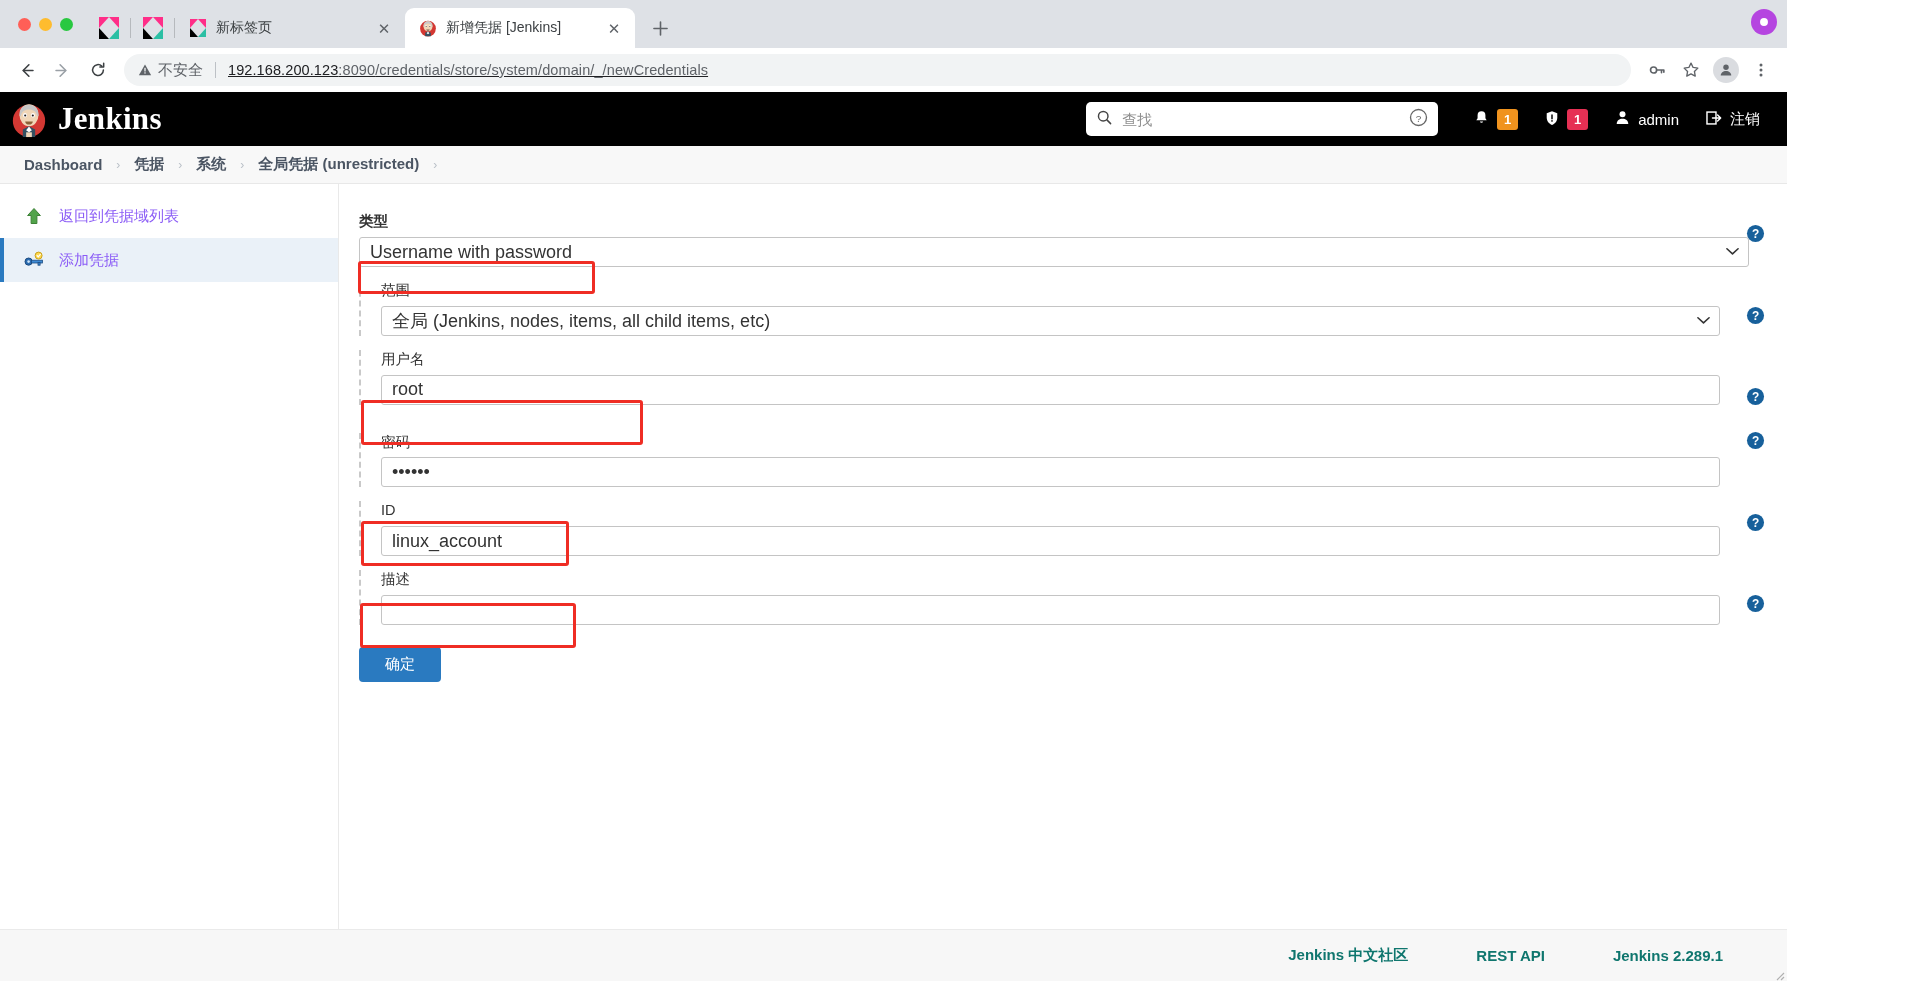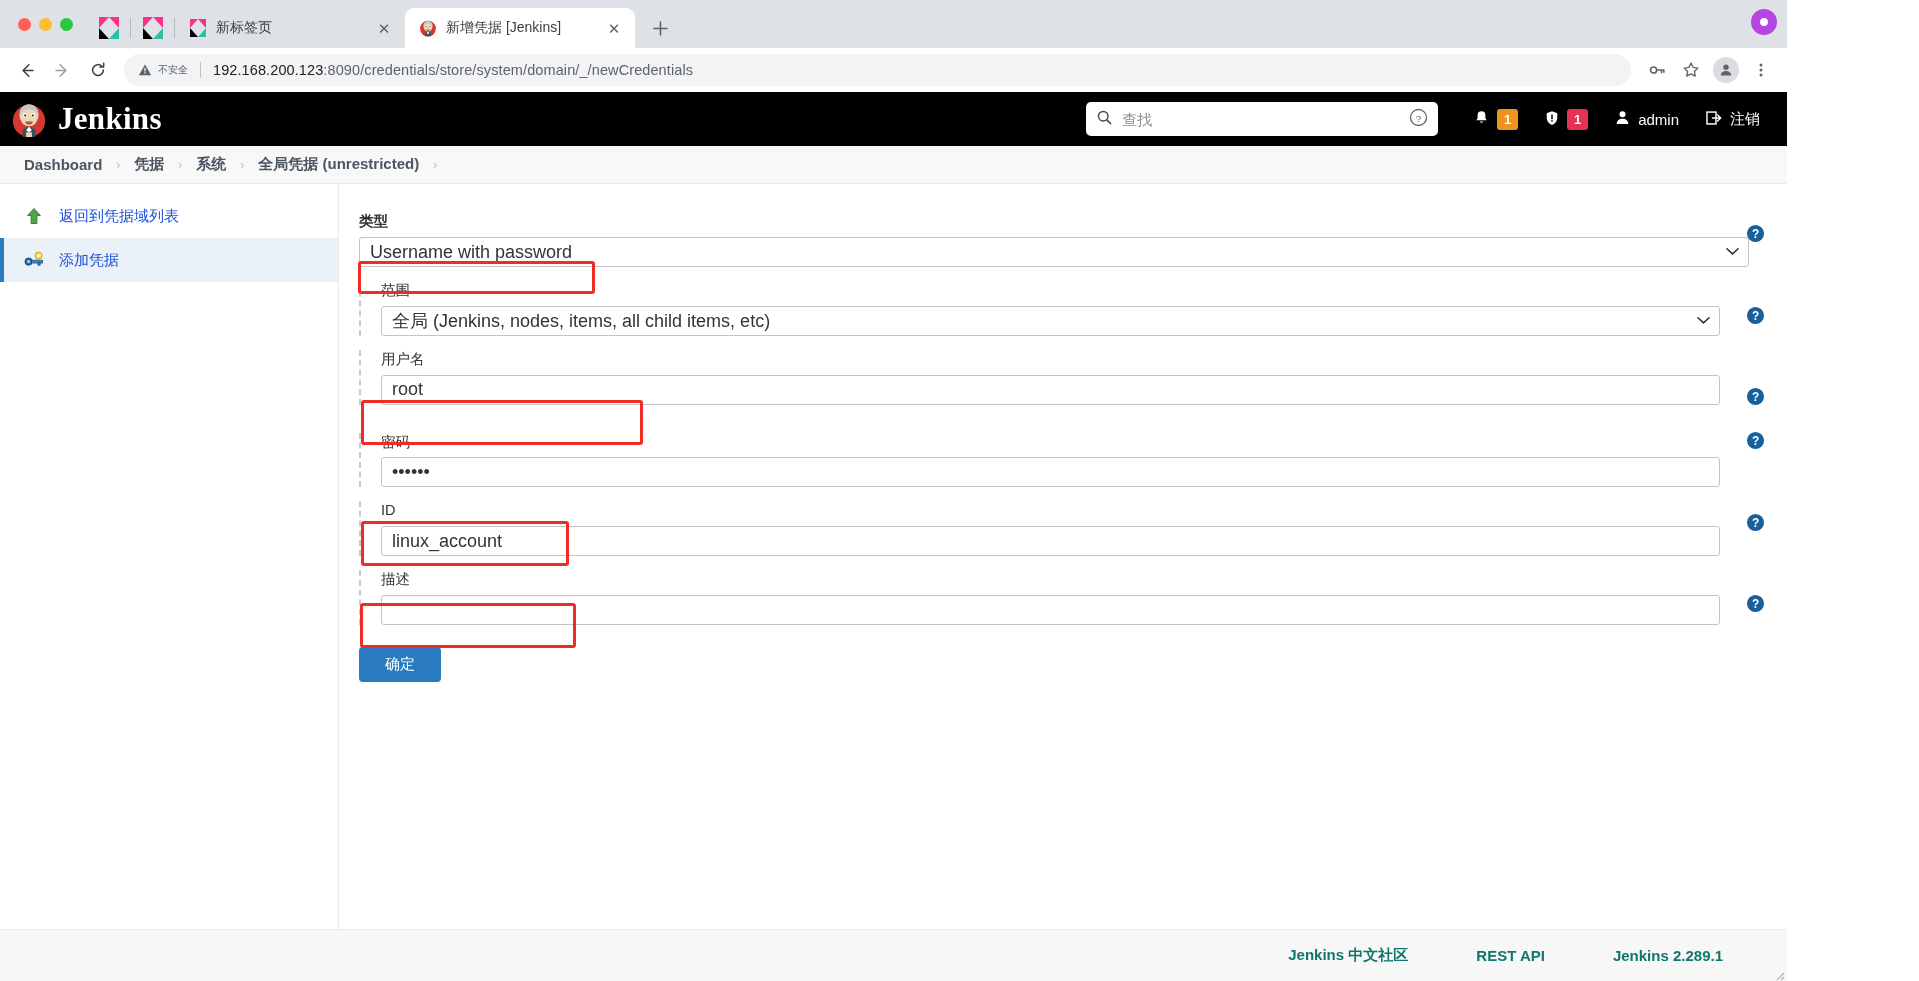--- a/index.html
+++ b/index.html
@@ -55,23 +55,23 @@
   .extension-dot { width:26px; height:26px; border-radius:50%; background:#b545e0;
      display:flex; align-items:center; justify-content:center; }
 
   .toolbar { height:44px; background:#fff; display:flex; align-items:center; padding:0 10px; gap:4px; }
   .nav-btn { width:32px; height:32px; display:flex; align-items:center; justify-content:center;
      color:#5f6368; border-radius:50%; }
   .omnibox {
     flex:1 1 auto; height:32px; background:#f1f3f4; border-radius:16px;
     display:flex; align-items:center; padding:0 14px; gap:8px; margin: 0 6px 0 6px;
   }
-  .warn-ico { display:flex; align-items:flex-start; gap:6px; color:#5f6368; font-size:10px; }
+  .warn-ico { display:flex; align-items:center; gap:6px; color:#5f6368; font-size:15px; }
   .omni-sep { width:1px; height:16px; background:#bdc1c6; margin:0 4px; }
-  .omni-url { font-size:14.5px; color:#202124; letter-spacing:.1px; white-space:nowrap; }
+  .omni-url { font-size:14.5px; color:#202124; letter-spacing:.1px; white-space:nowrap;text-decoration:underline; }
   .omni-url .muted { color:#5f6368; }
   .tb-icons { display:flex; align-items:center; gap:2px; }
   .tb-ico { width:32px; height:32px; display:flex; align-items:center; justify-content:center; color:#5f6368; }
   .avatar-btn { width:26px; height:26px; border-radius:50%; background:#dadce0; display:flex;
     align-items:center; justify-content:center; margin:0 4px; }
 
   
   .page { flex:1 1 auto; background:#fff; display:flex; flex-direction:column; overflow:hidden; position:relative; }
 
   .jk-header {
@@ -103,21 +103,21 @@
     height: 38px; background:#f8f8f8; border-bottom:1px solid #e8e8e8;
     display:flex; align-items:center; padding-left: 22px; gap:0;
   }
   .crumb { font-size:15px; color:#4b5563; font-weight:700; padding: 0 2px; }
   .crumb-sep { color:#b9bfc7; font-size:12px; padding: 0 12px; }
 
   .body-wrap { flex:1 1 auto; display:flex; overflow:hidden; background:#fff; }
 
   .sidebar { width: 339px; flex:0 0 339px; border-right:1px solid #e9e9e9; background:#fff; padding-top:10px; }
   .side-item { display:flex; align-items:center; gap:13px; height:44px; padding-left:18px;
-     font-size:15px; color:#1d4ed8; border-left:4px solid transparent; }
+     font-size:15px; color:#8b5cf6; border-left:4px solid transparent; }
   .side-item.active { background:#eaf1f8; border-left-color:#2a7ac0; }
   .side-ico { width:24px; height:24px; flex:0 0 24px; display:flex; align-items:center; justify-content:center; }
 
   .content { flex:1 1 auto; padding: 28px 38px 0 20px; position:relative; overflow:hidden; }
 
   .form-field { position:relative; padding-left: 20px; }
   .form-field.bordered { border-left: 2px dashed #c9c9c9; }
   .fld-label { font-size:14.5px; color:#333; font-weight:700; margin-bottom:6px; line-height:1.3; }
   .fld-label.thin { font-weight:400; }
   .fld-row { display:flex; align-items:center; gap:10px; }

